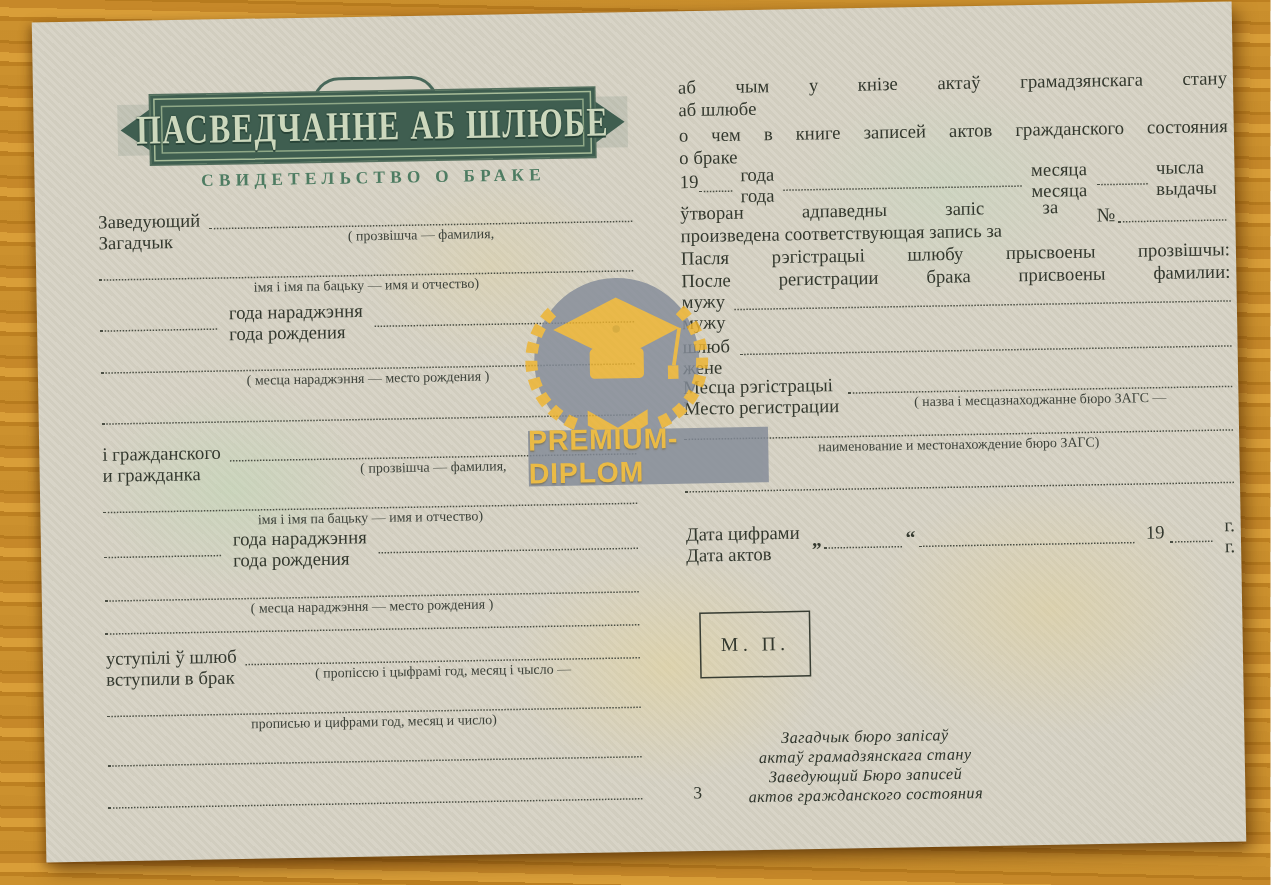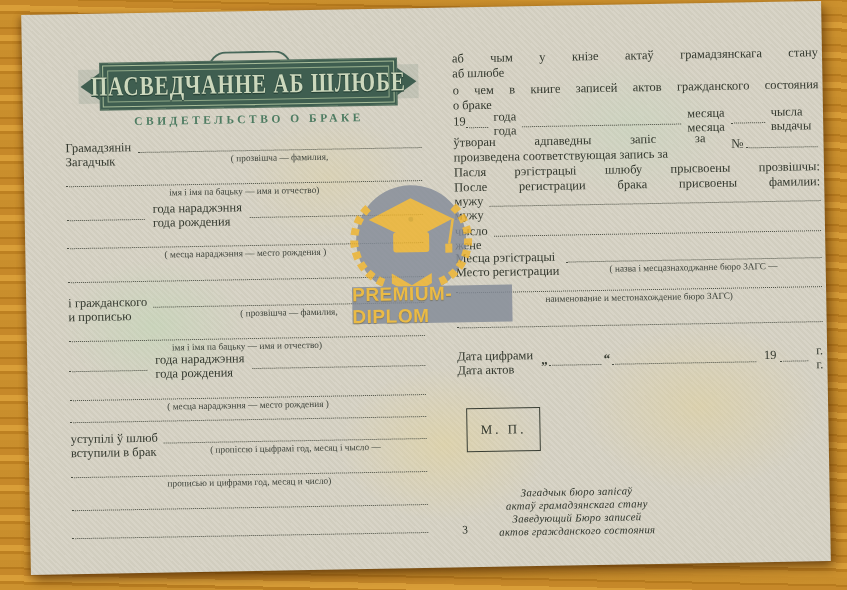--- a/index.html
+++ b/index.html
@@ -94,21 +94,21 @@
         <span class="banner-title">ПАСВЕДЧАННЕ АБ ШЛЮБЕ</span>
       </div>
       <div class="subtitle">СВИДЕТЕЛЬСТВО О БРАКЕ</div>
     </div>
 
     <div class="col col-l">
 
       <div class="grp" style="top:128px">
         <div class="prow">
           <div class="pair">
-            <div>Грамадзянін</div>
+            <div>Заведующий</div>
             <div>Загадчык</div>
           </div>
           <div class="fill">
               <div class="dl"></div>
             <div class="cap">( прозвішча — фамилия,</div>
             </div>
         </div>
       </div>
 
       <div class="grp" style="top:170px">
@@ -133,21 +133,21 @@
       </div>
 
       <div class="grp" style="top:266px">
         <div class="fullline"></div>
       </div>
 
       <div class="grp" style="top:283px">
         <div class="prow">
           <div class="pair">
             <div>і гражданского</div>
-            <div>и прописью</div>
+            <div>и гражданка</div>
           </div>
           <div class="fill">
               <div class="dl"></div>
             <div class="cap">( прозвішча — фамилия,</div>
             </div>
         </div>
       </div>
 
       <div class="grp" style="top:325px">
         <div class="fullline"></div>
@@ -253,21 +253,21 @@
           </div>
           <div class="fill">
               <div class="dl"></div>
             </div>
         </div>
       </div>
 
       <div class="grp" style="top:218px">
         <div class="prow">
           <div class="pair">
-            <div>чысло</div>
+            <div>шлюб</div>
             <div>жене</div>
           </div>
           <div class="fill">
               <div class="dl"></div>
             </div>
         </div>
       </div>
 
       <div class="grp" style="top:245px">
         <div class="prow">

